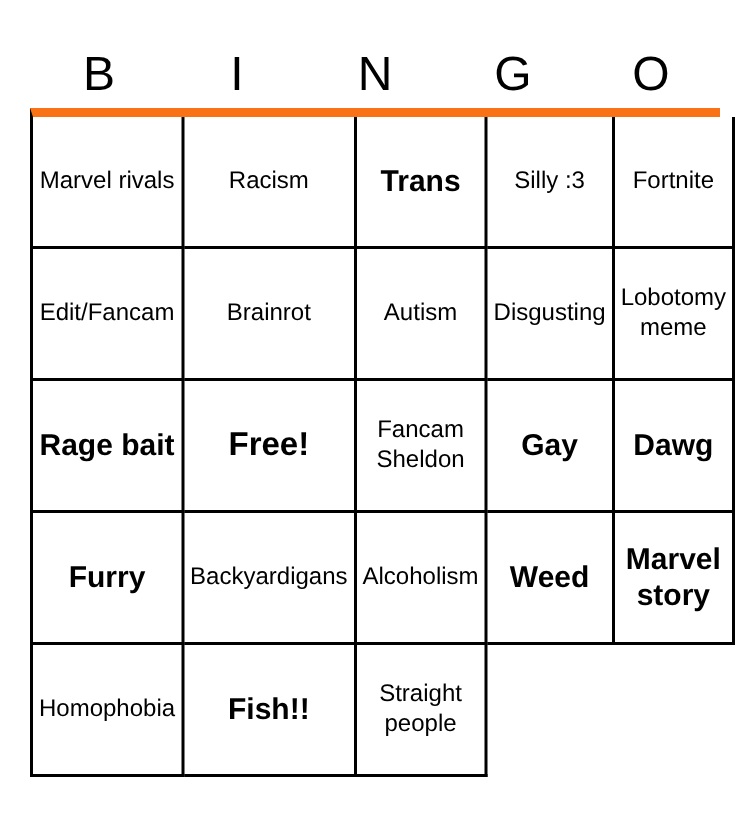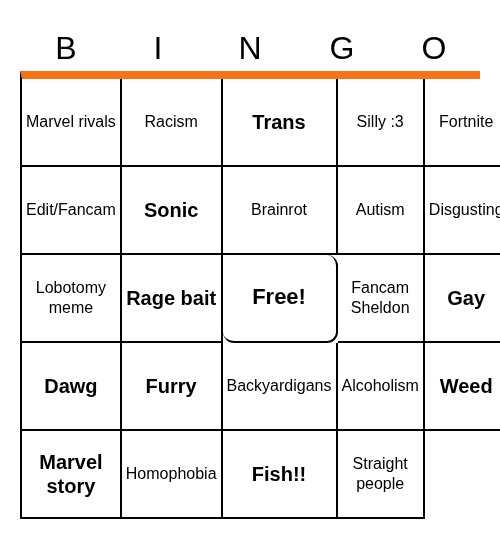--- a/index.html
+++ b/index.html
@@ -34,21 +34,21 @@
       width: 88px;
       text-align: center;
       font-size: 32px;
       font-weight: normal;
     }
 
     .bingo-grid {
       display: grid;
       grid-template-columns: repeat(5, 1fr);
       border-left: 2px solid #000;
-      border-top: 8px solid #f97316;
+      border-top: 6px solid #f97316;
     }
 
     .bingo-cell {
       border-right: 2px solid #000;
       border-bottom: 2px solid #000;
       min-height: 88px;
       display: flex;
       align-items: center;
       justify-content: center;
       text-align: center;
@@ -66,42 +66,40 @@
       font-size: 16px;
     }
 
     .bingo-cell.small {
       font-size: 16px;
     }
 
     .bingo-cell.free {
       font-size: 22px;
       font-weight: bold;
-      border-radius: 11px;
     }
   </style>
 </head>
 <body>
 
 <div class="bingo-container">
   <div class="bingo-header">
   <div class="bingo-letter">B</div>
       <div class="bingo-letter">I</div>
       <div class="bingo-letter">N</div>
       <div class="bingo-letter">G</div>
       <div class="bingo-letter">O</div>
     </div>
   <div class="bingo-grid">
   <div class="bingo-cell medium">Marvel rivals</div>
       <div class="bingo-cell medium">Racism</div>
       <div class="bingo-cell large">Trans</div>
       <div class="bingo-cell medium">Silly :3</div>
       <div class="bingo-cell medium">Fortnite</div>
       <div class="bingo-cell small">Edit/Fancam</div>
-      <div class="bingo-cell large">Sonic</div>
       <div class="bingo-cell medium">Brainrot</div>
       <div class="bingo-cell medium">Autism</div>
       <div class="bingo-cell small">Disgusting</div>
       <div class="bingo-cell small">Lobotomy meme</div>
       <div class="bingo-cell large">Rage bait</div>
       <div class="bingo-cell free">Free!</div>
       <div class="bingo-cell small">Fancam Sheldon</div>
       <div class="bingo-cell large">Gay</div>
       <div class="bingo-cell large">Dawg</div>
       <div class="bingo-cell large">Furry</div>

